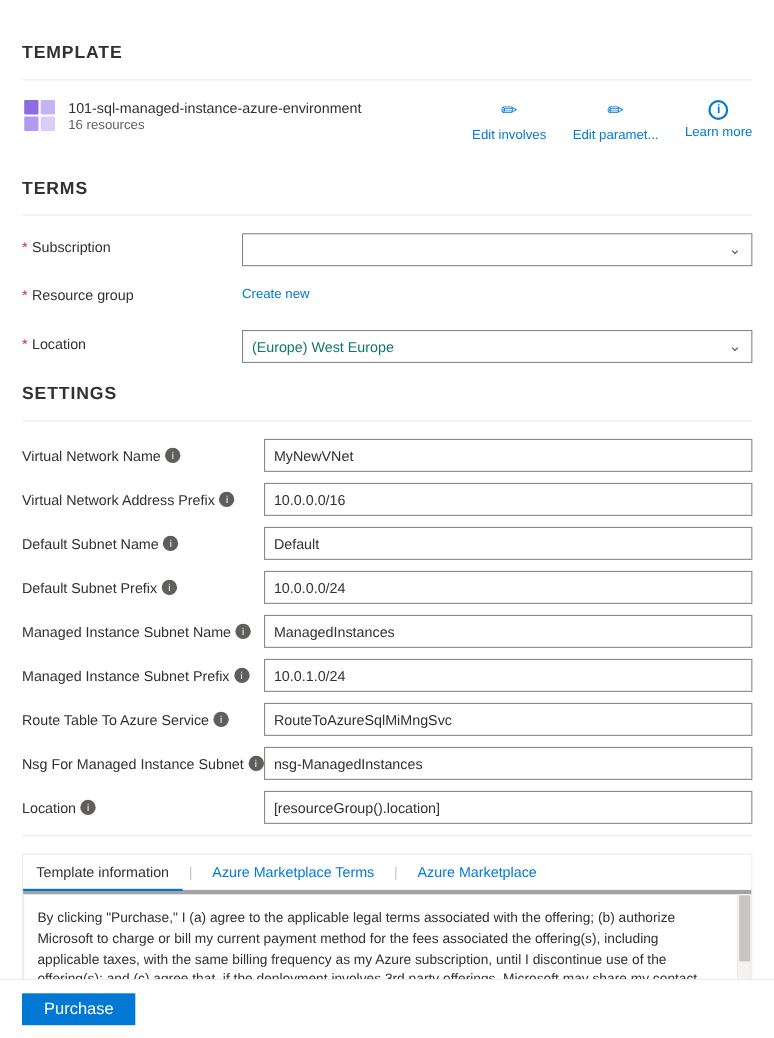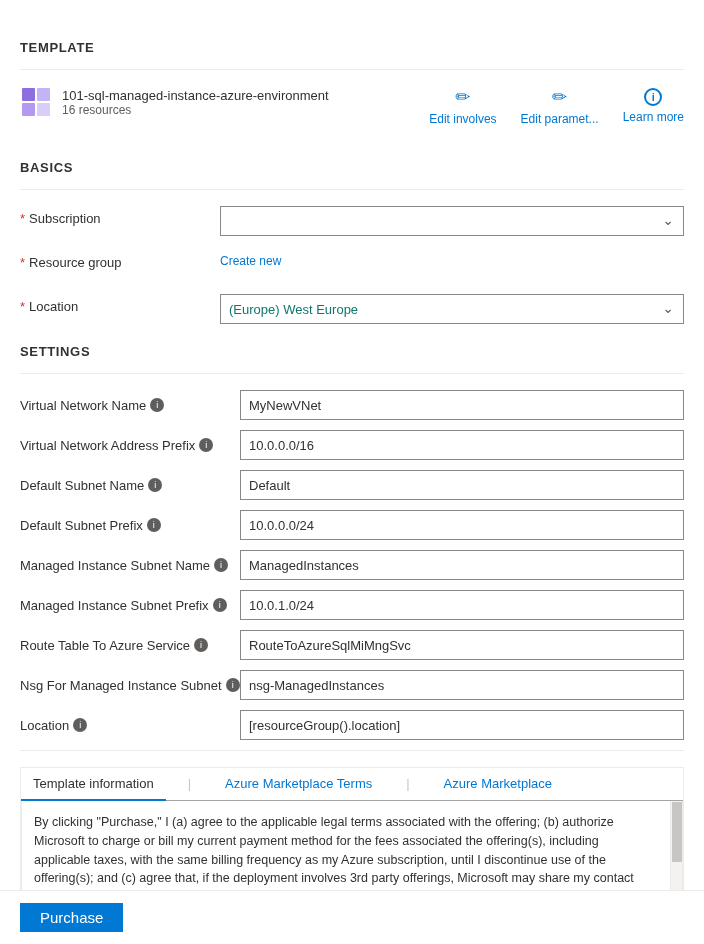--- a/index.html
+++ b/index.html
@@ -8,21 +8,21 @@
       font-size: 13px;
       color: #323130;
       background: #fff;
       width: 704px;
       min-height: 944px;
     }
     .page-container {
       padding: 20px 20px 0 20px;
     }
     .section-title {
-      font-size: 13px;
+      font-size: 16px;
       font-weight: 600;
       color: #323130;
       letter-spacing: 0.05em;
       margin-bottom: 14px;
       margin-top: 20px;
     }
     .divider {
       border: none;
       border-top: 1px solid #edebe9;
       margin-bottom: 16px;
@@ -188,23 +188,22 @@
       color: #323130;
       outline: none;
     }
 
     
     .terms-section {
       margin-top: 16px;
     }
     .terms-tabs {
       display: flex;
-      border-bottom: 1px solid #a3a3a3;
+      border-bottom: 4px solid #a3a3a3;
       margin-bottom: 0;
-      gap: 16px;
     }
     .terms-tab {
       padding: 8px 12px;
       font-size: 13px;
       color: #0078d4;
       cursor: pointer;
       border-bottom: 2px solid transparent;
       margin-bottom: -1px;
     }
     .terms-tab.active {
@@ -324,21 +323,21 @@
         </a>
         <a class="template-action">
           <span class="action-icon" style="width:18px;height:18px;border-radius:50%;border:2px solid #0078d4;display:inline-flex;align-items:center;justify-content:center;font-size:11px;font-weight:700;color:#0078d4;">i</span>
           <span>Learn more</span>
         </a>
       </div>
     </div>
   </div>
 
   <div class="basics-section">
-    <div class="section-title">BASICS</div>
+    <div class="section-title">TERMS</div>
     <hr class="divider">
 
     <div class="form-row">
       <div class="form-label">
         <span class="required-star">*</span>
         <span>Subscription</span>
       </div>
       <div class="form-control-area">
         <div class="dropdown-wrapper">
           <select class="dropdown-select">

